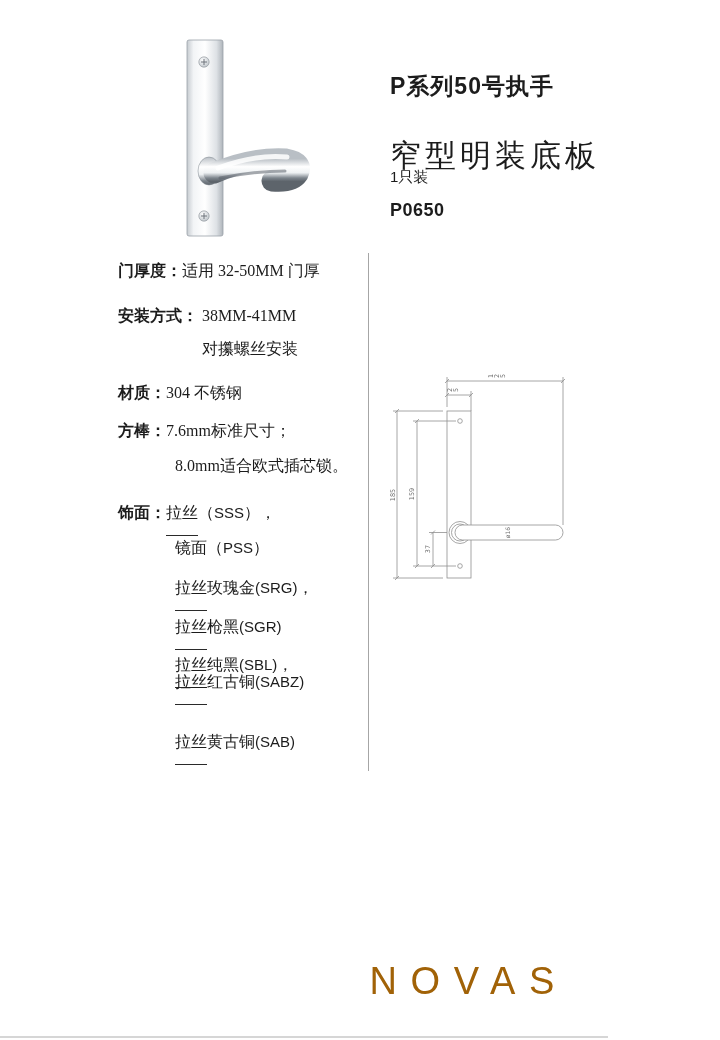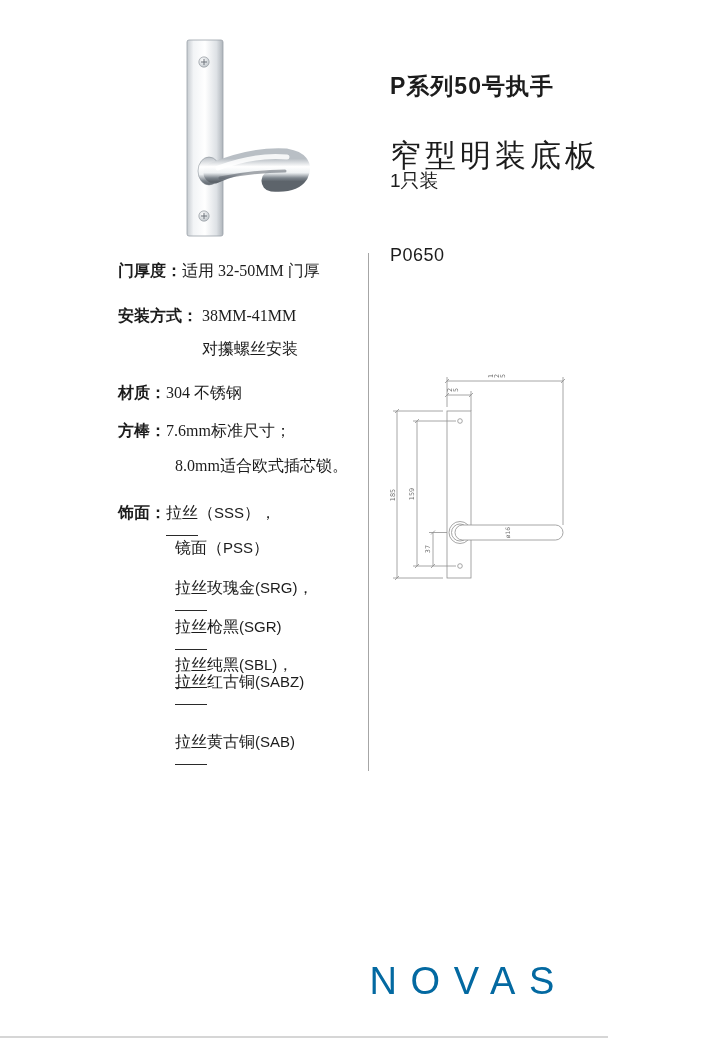--- a/index.html
+++ b/index.html
@@ -5,22 +5,22 @@
   html,body{margin:0;padding:0;background:#ffffff;}
   .page{position:relative;width:608px;height:1040px;background:#fff;overflow:hidden;
         font-family:"Liberation Sans","DejaVu Sans",sans-serif;color:#1c1c1c;}
 
   
   .title-block{position:absolute;left:390px;top:0;}
   .series-title{position:absolute;left:0;top:71px;width:320px;font-size:23px;font-weight:bold;
                 letter-spacing:1px;white-space:nowrap;font-family:"Liberation Sans",sans-serif;}
   .product-name{position:absolute;left:0;top:111px;width:330px;font-size:31px;letter-spacing:4px;
                 font-family:"Liberation Serif","DejaVu Serif",serif;white-space:nowrap;margin-top:24px;}
-  .pack-qty{position:absolute;left:0;top:168px;font-size:19px;white-space:nowrap;}
-  .model-no{position:absolute;left:0;top:200px;font-size:18px;font-weight:normal;letter-spacing:.5px;margin-top:45px;}
+  .pack-qty{position:absolute;left:0;top:168px;font-size:15px;white-space:nowrap;}
+  .model-no{position:absolute;left:0;top:200px;font-size:18px;font-weight:bold;letter-spacing:.5px;}
 
   
   .specs{position:absolute;left:118px;top:253px;width:250px;}
   .spec-row{position:absolute;left:0;font-size:16px;white-space:nowrap;
             font-family:"Liberation Serif","DejaVu Serif",serif;}
   .seg-lbl{font-weight:bold;}
   .seg-cn{}
   .seg-ser{font-family:"Liberation Serif","DejaVu Serif",serif;}
   .seg-sans{font-family:"Liberation Sans","DejaVu Sans",sans-serif;font-size:15px;margin-top:33px;}
   .seg-u{border-bottom:1px solid #2a2a2a;padding-bottom:14px;}
@@ -28,21 +28,21 @@
   .r4{top:130px;text-align:right;}.r5{top:168px;} .r6{top:203px;left:57px;}
   .r7{top:250px;}.r8{top:285px;left:57px;text-align:center;}
   .r9{top:325px;left:57px;} .r10{top:364px;left:57px;}
   .r11{top:402px;left:57px;}.r12{top:419px;left:57px;}
   .r13{top:479px;left:57px;}
 
   
   .v-divider{position:absolute;left:368px;top:253px;width:1px;height:518px;background:#a6a6a6;}
   .bottom-rule{position:absolute;left:0;top:1036px;width:720px;height:2px;background:#d6d6d6;}
   .brand-logo{position:absolute;right:40px;top:960px;font-size:38px;letter-spacing:.36em;
-              color:#0369a1;font-family:"Liberation Sans","DejaVu Sans",sans-serif;
+              color:#a16207;font-family:"Liberation Sans","DejaVu Sans",sans-serif;
               font-weight:normal;transform:scaleY(1.02);text-align:right;}
 
   
   .photo-svg{position:absolute;left:160px;top:25px;}
   .front-svg{position:absolute;left:385px;top:358px;}
   .side-svg{position:absolute;left:615px;top:358px;}
   svg text{font-family:"DejaVu Sans",sans-serif;fill:#6e6e6e;}
 </style>
 </head>
 <body>

